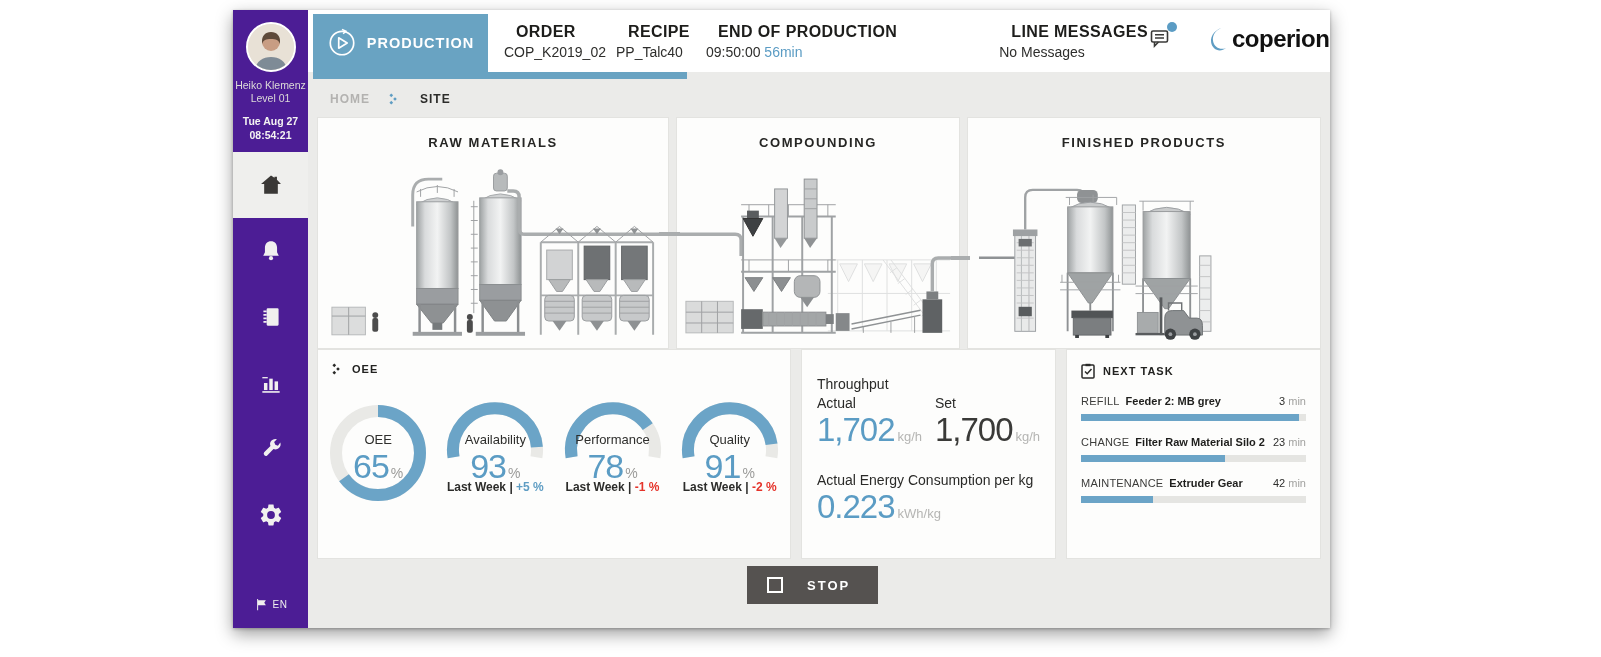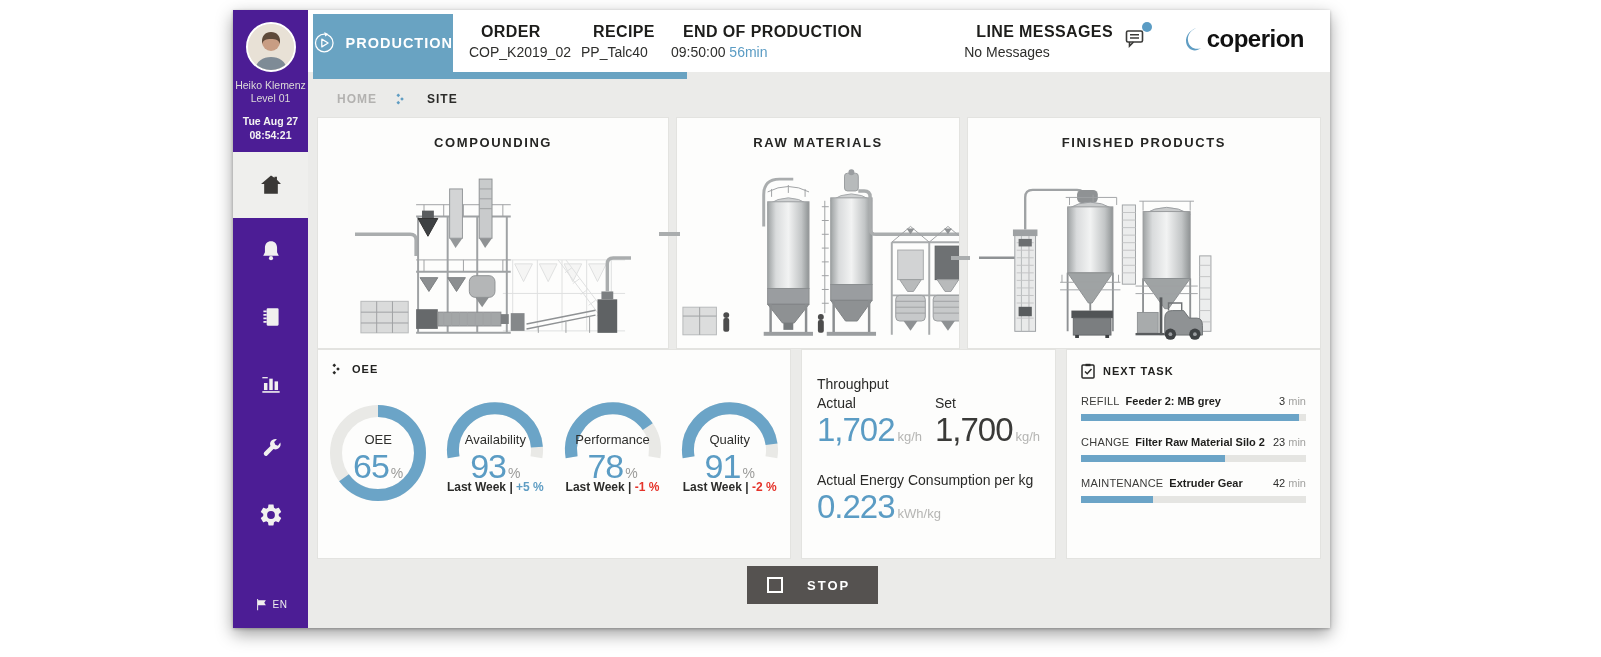--- a/index.html
+++ b/index.html
@@ -15,40 +15,40 @@
   .nav{width:100%;display:flex;flex-direction:column;}
   .nav-item{width:100%;height:66px;display:flex;align-items:center;justify-content:center;cursor:pointer;}
   .nav-item svg{width:26px;height:26px;fill:#f1f0ef;}
   .nav-item.active{background:#efefed;}
   .nav-item.active svg{fill:#3a3836;}
   .lang{margin-top:auto;margin-bottom:16px;display:flex;align-items:center;gap:4px;font-size:10px;color:#f0efee;letter-spacing:.5px;}
   .lang svg{width:15px;height:15px;fill:#f0efee;}
   
   .main{flex:1;display:flex;flex-direction:column;background:#ebebe9;min-width:0;}
   .header{height:62px;background:#fff;display:flex;align-items:flex-start;position:relative;}
-  .prod-tab{margin:4px 0 0 5px;width:140px;height:58px;background:#69a3c2;color:#fff;display:flex;
+  .prod-tab{margin:4px 0 0 5px;width:175px;height:58px;background:#69a3c2;color:#fff;display:flex;
     align-items:center;justify-content:center;gap:10px;flex-shrink:0;cursor:pointer;}
   .prod-tab svg{width:30px;height:30px;}
   .prod-tab .tab-label{font-size:14.5px;font-weight:bold;letter-spacing:1px;}
   .hfield{margin-top:13px;white-space:nowrap;}
   .hfield .hlabel{font-size:16px;font-weight:bold;color:#1d1d1b;letter-spacing:.4px;margin-left:12px;}
   .hfield .hvalue{font-size:14px;color:#2e2e2c;margin-top:3px;}
   .f-order{margin-left:16px;}
   .f-recipe{margin-left:10px;}
   .f-end{margin-left:16px;}
   .f-msg{margin-left:102px;}
   .chat{margin-left:auto;margin-top:16px;position:relative;width:26px;height:24px;cursor:pointer;flex-shrink:0;}
   .chat svg{width:24px;height:24px;stroke:#3a3a38;fill:none;stroke-width:1.6;}
   .chat .dot{position:absolute;right:-3px;top:-4px;width:10px;height:10px;border-radius:50%;}
   .logo{margin-left:34px;margin-right:26px;margin-top:14px;display:flex;align-items:center;flex-shrink:0;}
   .logo svg{width:22px;height:30px;margin-right:2px;}
   .logo .logo-text{font-size:24px;font-weight:bold;color:#111;letter-spacing:-.5px;}
   .progress-strip{height:7px;position:relative;}
   .progress-strip .fill{position:absolute;left:5px;top:0;height:7px;background:#69a3c2;}
-  .breadcrumb{height:39px;display:flex;align-items:center;padding-left:29px;gap:19px;}
+  .breadcrumb{height:39px;display:flex;align-items:center;padding-left:22px;gap:19px;}
   .bc-home{font-size:12px;font-weight:bold;color:#b3b2b0;letter-spacing:1px;cursor:pointer;}
   .bc-site{font-size:12px;font-weight:bold;color:#2c2c2a;letter-spacing:1px;}
   
   .content{flex:1;padding:0 10px;display:flex;flex-direction:column;min-height:0;}
   .panel{background:#fdfdfc;box-shadow:0 0 0 1px #e3e3e0;}
   .row-top{display:grid;grid-template-columns:347fr 279fr 349fr;gap:9px;height:230px;position:relative;}
   .process-panel{display:flex;flex-direction:column;overflow:hidden;cursor:pointer;}
   .process-title{text-align:center;margin-top:17px;font-size:13px;font-weight:bold;letter-spacing:1.6px;color:#262624;}
   .art{margin-top:auto;margin-bottom:4px;}
   .art svg{display:block;margin:0 auto;}
@@ -229,62 +229,20 @@
         <rect x="1" y="1" width="2.6" height="2.6" transform="rotate(45 2.3 2.3)"></rect>
         <rect x="4.7" y="4.7" width="2.6" height="2.6" transform="rotate(45 6 6)"></rect>
         <rect x="1" y="8.4" width="2.6" height="2.6" transform="rotate(45 2.3 9.7)"></rect>
       </svg>
       <span class="bc-site">SITE</span>
     </div>
 
     <div class="content">
 
       <div class="row-top">
-
-        <div class="panel process-panel">
-          <div class="process-title">COMPOUNDING</div>
-          <div class="art">
-            <svg width="276" height="180" viewBox="0 0 280 180">
-              <g stroke="#dedfdf" fill="#f5f5f4">
-                <path d="M160 96V168M185 96V168M210 96V168M235 96V168M260 96V168M150 96H274M150 130H274M150 168H274" fill="none"></path>
-                <polygon points="162,100 180,100 171,118"></polygon>
-                  <polygon points="187,100 205,100 196,118"></polygon>
-                <polygon points="212,100 230,100 221,118"></polygon>
-                  <polygon points="237,100 255,100 246,118"></polygon>
-                <path d="M214 96 262 160 M206 96 254 160 M220 104l-7 5M228 115l-7 5M236 126l-7 5M244 137l-7 5M252 148l-7 5" fill="none"></path>
-              </g>
-              <rect x="6" y="138" width="48" height="32" fill="#dadbdb" stroke="#b7b9ba"></rect>
-              <path d="M6 149h48M6 160h48M22 138v32M38 138v32" class="thin"></path>
-              <path d="M0 70 H56 Q62 70 62 76 V92" class="pipe"></path>
-              <path d="M64 52V170M94 52V170M124 52V170M154 52V170M62 52H158M62 108H158M62 170H158" stroke="#9fa2a4" stroke-width="2" fill="none"></path>
-              <path d="M62 40H158M70 40V52M90 40V52M110 40V52M130 40V52M150 40V52M62 96H158M70 96v12M110 96v12M150 96v12" class="thin"></path>
-              <rect x="68" y="46" width="12" height="8" fill="#5a5d5f"></rect>
-              <polygon points="64,54 84,54 74,72" fill="#3e4143" stroke="#333"></polygon>
-              <rect x="96" y="24" width="13" height="50" fill="#d3d4d5" stroke="#95989a"></rect>
-              <polygon points="96,74 109,74 102,84" fill="#95989a"></polygon>
-              <rect x="126" y="14" width="13" height="60" fill="#c9cbcc" stroke="#8f9294"></rect>
-              <path d="M126 24h13M126 34h13M126 44h13" class="thin"></path>
-              <polygon points="126,74 139,74 132,84" fill="#8f9294"></polygon>
-              <polygon points="66,114 84,114 75,128" fill="#8c8f91" stroke="#7c7f81"></polygon>
-              <polygon points="94,114 112,114 103,128" fill="#8c8f91" stroke="#7c7f81"></polygon>
-              <rect x="116" y="112" width="26" height="22" rx="6" fill="#b4b6b7" stroke="#8f9294"></rect>
-              <polygon points="122,134 136,134 129,144" fill="#8c8f91"></polygon>
-              <rect x="62" y="146" width="22" height="20" fill="#66696b"></rect>
-              <rect x="84" y="149" width="64" height="14" fill="#a3a6a7" stroke="#8a8d8f"></rect>
-              <path d="M90 149v14M98 149v14M106 149v14M114 149v14M122 149v14M130 149v14M138 149v14" class="thin"></path>
-              <rect x="148" y="151" width="8" height="10" fill="#7c7f81"></rect>
-              <rect x="158" y="150" width="14" height="18" fill="#85888a"></rect>
-              <path d="M174 166 244 152 M174 161 244 147" stroke="#8f9294" stroke-width="1.5" fill="none"></path>
-              <path d="M186 164V170M214 159V170M238 153V170" class="thin"></path>
-              <rect x="246" y="136" width="20" height="34" fill="#5f6264"></rect>
-              <rect x="250" y="128" width="12" height="8" fill="#7c7f81"></rect>
-              <path d="M256 128 V100 Q256 94 262 94 H280" class="pipe"></path>
-            </svg>
-          </div>
-        </div>
 
         <div class="panel process-panel">
           <div class="process-title">RAW MATERIALS</div>
           <div class="art">
             <svg width="335" height="180" viewBox="0 0 340 180">
               <defs>
                 <linearGradient id="rmSilo" x1="0" y1="0" x2="1" y2="0">
                   <stop offset="0" stop-color="#9ea2a3"></stop>
                     <stop offset="0.2" stop-color="#d9dbdc"></stop>
                   <stop offset="0.5" stop-color="#f2f3f3"></stop>
@@ -338,20 +296,62 @@
               <rect x="300" y="82" width="26" height="34" fill="#747779" stroke="#646769"></rect>
               <polygon points="302,116 324,116 316,128 310,128" fill="#b8babb" stroke="#9a9da0"></polygon>
               <rect x="298" y="132" width="30" height="26" rx="4" fill="#c7c9ca" stroke="#9a9da0"></rect>
               <path d="M298 138h30M298 144h30M298 150h30" class="thin"></path>
               <polygon points="306,158 320,158 313,168" fill="#8e9193"></polygon>
             </svg>
           </div>
         </div>
 
         <div class="panel process-panel">
+          <div class="process-title">COMPOUNDING</div>
+          <div class="art">
+            <svg width="276" height="180" viewBox="0 0 280 180">
+              <g stroke="#dedfdf" fill="#f5f5f4">
+                <path d="M160 96V168M185 96V168M210 96V168M235 96V168M260 96V168M150 96H274M150 130H274M150 168H274" fill="none"></path>
+                <polygon points="162,100 180,100 171,118"></polygon>
+                  <polygon points="187,100 205,100 196,118"></polygon>
+                <polygon points="212,100 230,100 221,118"></polygon>
+                  <polygon points="237,100 255,100 246,118"></polygon>
+                <path d="M214 96 262 160 M206 96 254 160 M220 104l-7 5M228 115l-7 5M236 126l-7 5M244 137l-7 5M252 148l-7 5" fill="none"></path>
+              </g>
+              <rect x="6" y="138" width="48" height="32" fill="#dadbdb" stroke="#b7b9ba"></rect>
+              <path d="M6 149h48M6 160h48M22 138v32M38 138v32" class="thin"></path>
+              <path d="M0 70 H56 Q62 70 62 76 V92" class="pipe"></path>
+              <path d="M64 52V170M94 52V170M124 52V170M154 52V170M62 52H158M62 108H158M62 170H158" stroke="#9fa2a4" stroke-width="2" fill="none"></path>
+              <path d="M62 40H158M70 40V52M90 40V52M110 40V52M130 40V52M150 40V52M62 96H158M70 96v12M110 96v12M150 96v12" class="thin"></path>
+              <rect x="68" y="46" width="12" height="8" fill="#5a5d5f"></rect>
+              <polygon points="64,54 84,54 74,72" fill="#3e4143" stroke="#333"></polygon>
+              <rect x="96" y="24" width="13" height="50" fill="#d3d4d5" stroke="#95989a"></rect>
+              <polygon points="96,74 109,74 102,84" fill="#95989a"></polygon>
+              <rect x="126" y="14" width="13" height="60" fill="#c9cbcc" stroke="#8f9294"></rect>
+              <path d="M126 24h13M126 34h13M126 44h13" class="thin"></path>
+              <polygon points="126,74 139,74 132,84" fill="#8f9294"></polygon>
+              <polygon points="66,114 84,114 75,128" fill="#8c8f91" stroke="#7c7f81"></polygon>
+              <polygon points="94,114 112,114 103,128" fill="#8c8f91" stroke="#7c7f81"></polygon>
+              <rect x="116" y="112" width="26" height="22" rx="6" fill="#b4b6b7" stroke="#8f9294"></rect>
+              <polygon points="122,134 136,134 129,144" fill="#8c8f91"></polygon>
+              <rect x="62" y="146" width="22" height="20" fill="#66696b"></rect>
+              <rect x="84" y="149" width="64" height="14" fill="#a3a6a7" stroke="#8a8d8f"></rect>
+              <path d="M90 149v14M98 149v14M106 149v14M114 149v14M122 149v14M130 149v14M138 149v14" class="thin"></path>
+              <rect x="148" y="151" width="8" height="10" fill="#7c7f81"></rect>
+              <rect x="158" y="150" width="14" height="18" fill="#85888a"></rect>
+              <path d="M174 166 244 152 M174 161 244 147" stroke="#8f9294" stroke-width="1.5" fill="none"></path>
+              <path d="M186 164V170M214 159V170M238 153V170" class="thin"></path>
+              <rect x="246" y="136" width="20" height="34" fill="#5f6264"></rect>
+              <rect x="250" y="128" width="12" height="8" fill="#7c7f81"></rect>
+              <path d="M256 128 V100 Q256 94 262 94 H280" class="pipe"></path>
+            </svg>
+          </div>
+        </div>
+
+        <div class="panel process-panel">
           <div class="process-title">FINISHED PRODUCTS</div>
           <div class="art">
             <svg width="330" height="180" viewBox="0 0 350 180">
               <defs>
                 <linearGradient id="fpSilo" x1="0" y1="0" x2="1" y2="0">
                   <stop offset="0" stop-color="#9ea2a3"></stop>
                     <stop offset="0.2" stop-color="#d9dbdc"></stop>
                   <stop offset="0.5" stop-color="#f2f3f3"></stop>
                     <stop offset="0.82" stop-color="#c2c5c6"></stop>
                   <stop offset="1" stop-color="#8f9394"></stop>

